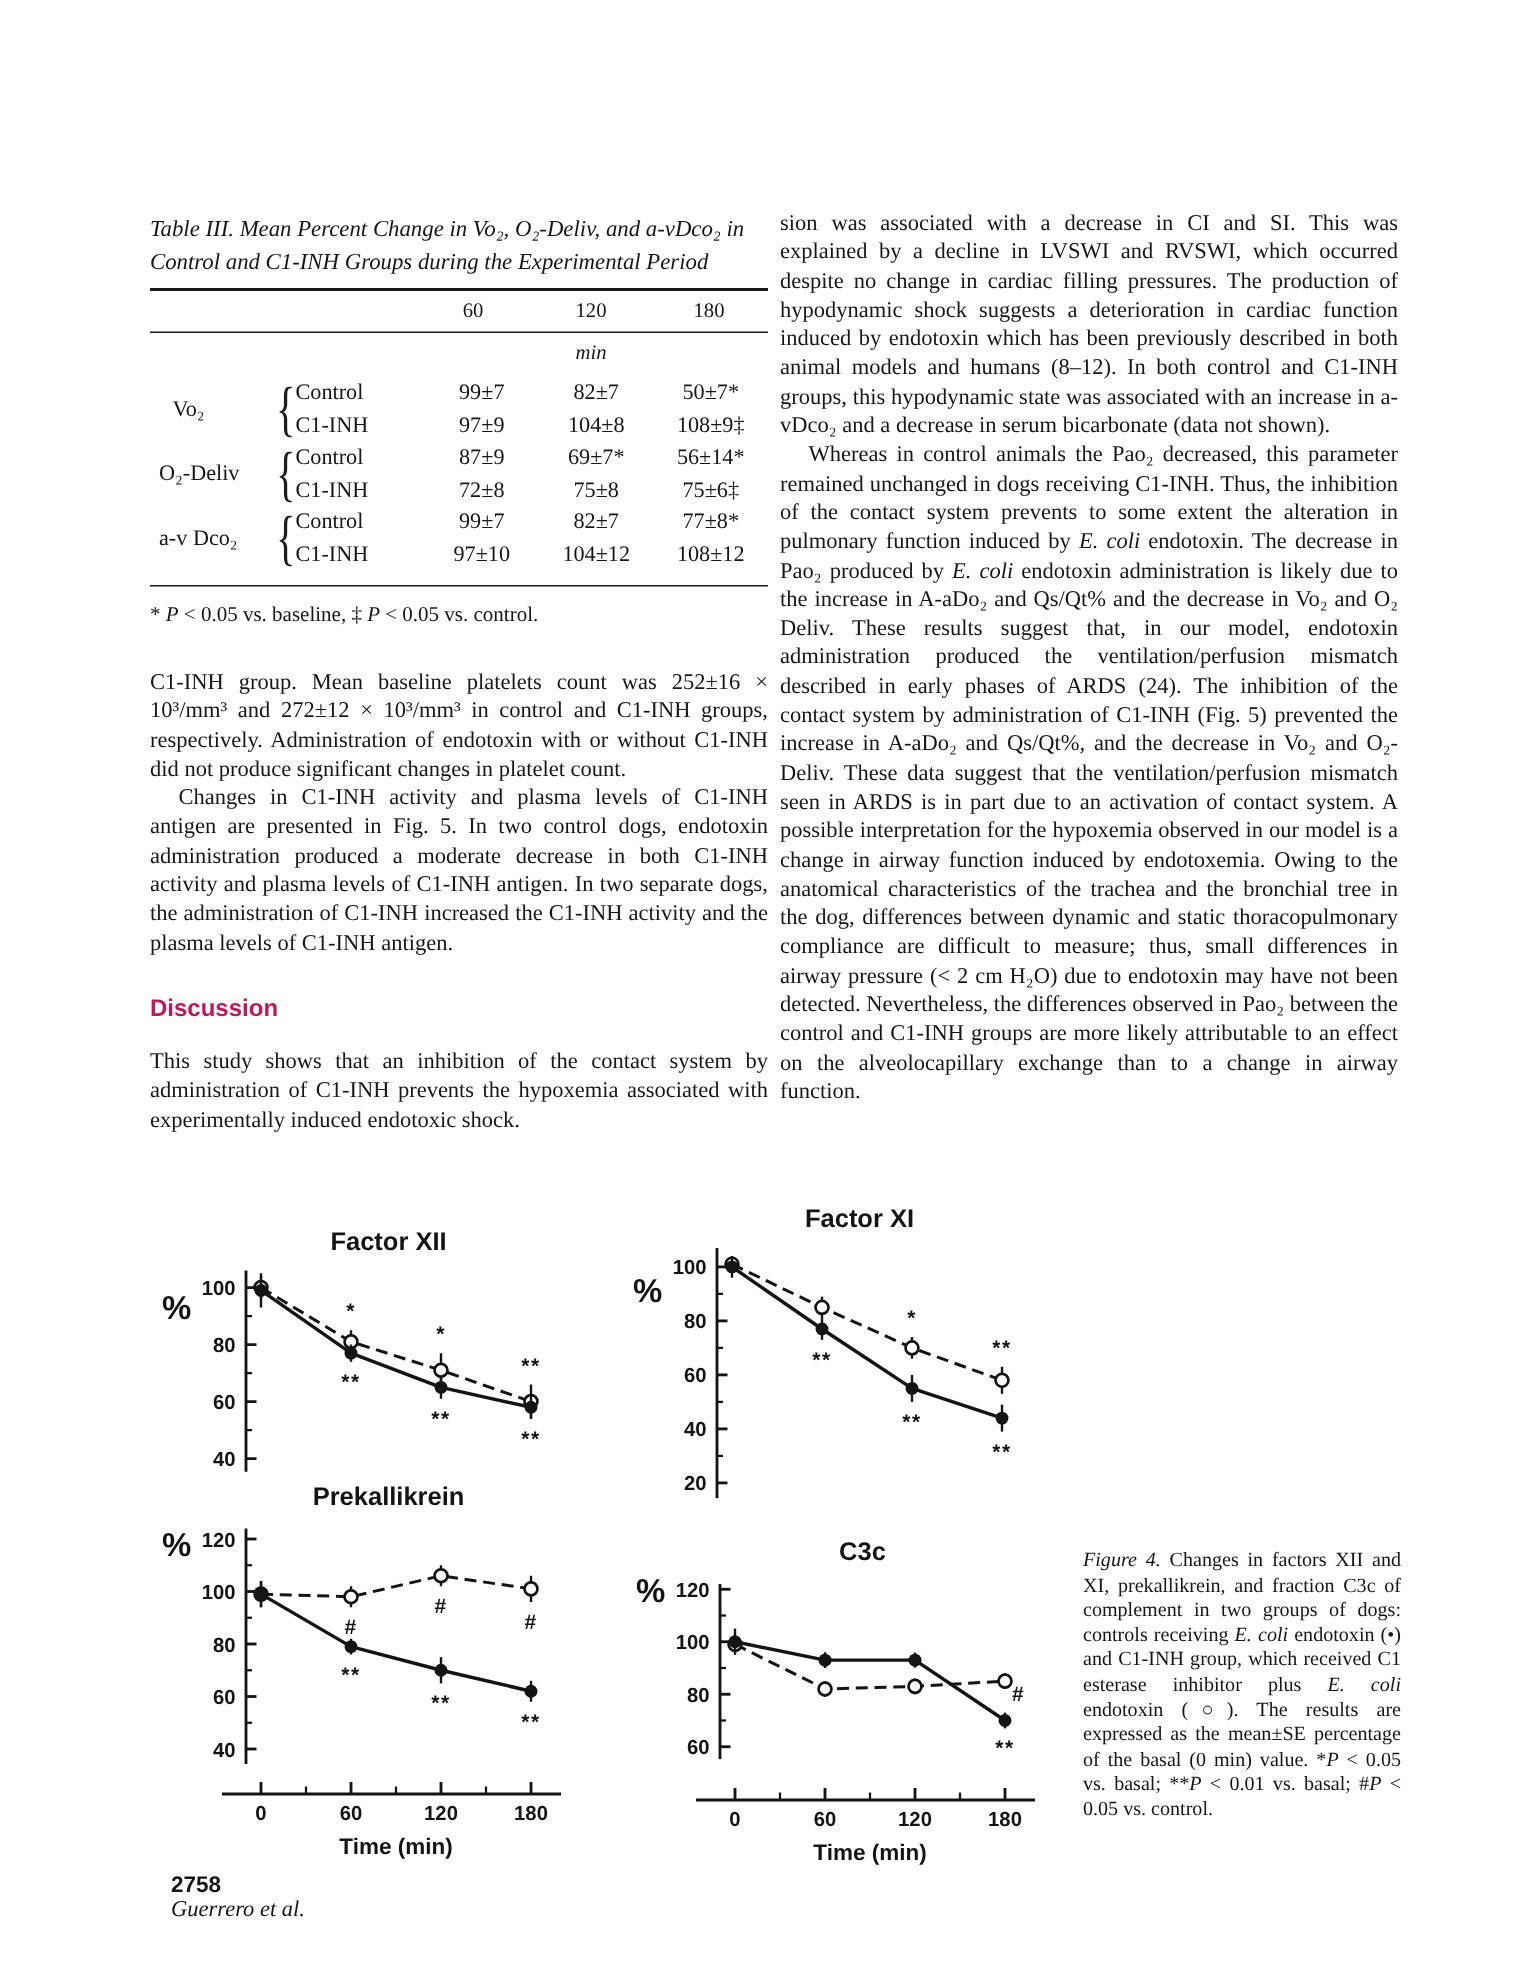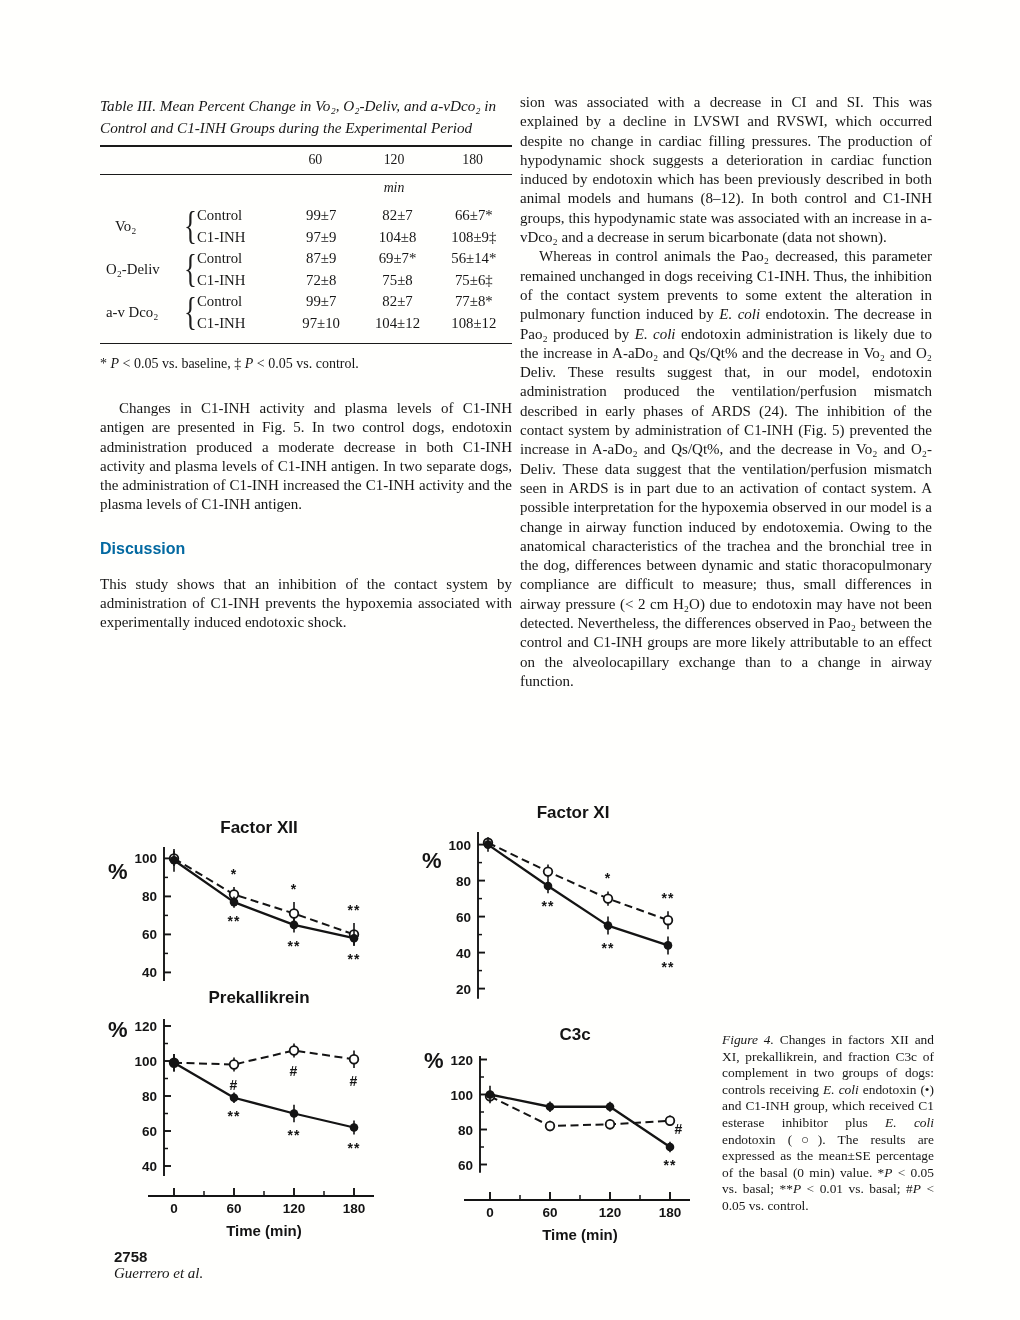--- a/index.html
+++ b/index.html
@@ -1,26 +1,26 @@
 <!DOCTYPE html>
 <html><head>
 <meta charset="utf-8">
 <style>
   html,body{margin:0;padding:0;background:#e8e8e8;}
   .page{position:relative;width:1020px;height:1320px;background:#fffffd;
         font-family:"Liberation Serif",serif;color:#161616;overflow:hidden;}
   
-  .col{position:absolute;width:412px;}
+  .col{position:absolute;width:412px;margin-top:47px;}
   .col-left{left:100px;top:95px;}
   .col-right{left:520px;top:93px;}
   p.body{font-size:15px;line-height:19.3px;text-align:justify;margin:0;}
   p.indent{text-indent:19px;}
   .para-block{margin-top:27px;}
   h2.section{font-family:"Liberation Sans",sans-serif;font-weight:700;
-             font-size:16px;margin:25px 0 17px 0;color:#0369a1;}
+             font-size:16px;margin:25px 0 17px 0;color:#be185d;}
   
   .tbl{width:412px;}
   .tbl-title{font-style:italic;font-size:15.2px;line-height:21.5px;}
   .rule-thick{border-top:2.5px solid #1a1a1a;margin-top:7px;}
   .rule-mid{border-top:1.6px solid #1a1a1a;}
   .rule-bot{border-top:1.8px solid #1a1a1a;margin-top:9px;}
   .head-row{display:flex;}
   .head-spacer{width:176px;}
   .period-zone{flex:1;text-align:center;font-size:13.8px;padding:7px 0 3px 0;
                border-bottom:1.5px solid #1a1a1a;}
@@ -101,21 +101,21 @@
           <div class="group">
             <span class="glabel">a-v Dco₂</span>
             <span class="brace">{</span>
           </div>
         </div>
         <div class="rows">
           <div class="drow">
             <span class="sub">Control</span>
             <span class="val">99±7</span>
             <span class="val">82±7</span>
-            <span class="val">66±7*</span>
+            <span class="val">50±7*</span>
           </div>
           <div class="drow">
             <span class="sub">C1-INH</span>
             <span class="val">97±9</span>
             <span class="val">104±8</span>
             <span class="val">108±9‡</span>
           </div>
           <div class="drow">
             <span class="sub">Control</span>
             <span class="val">87±9</span>
@@ -141,20 +141,21 @@
             <span class="val">108±12</span>
           </div>
         </div>
       </div>
 
       <div class="rule-bot"></div>
       <div class="footnote">* <i>P</i> &lt; 0.05 vs. baseline,  ‡ <i>P</i> &lt; 0.05 vs. control.</div>
     </div>
 
     <div class="para-block">
+      <p class="body">C1-INH group. Mean baseline platelets count was 252±16 × 10³/mm³ and 272±12 × 10³/mm³ in control and C1-INH groups, respectively. Administration of endotoxin with or without C1-INH did not produce significant changes in platelet count.</p>
       <p class="body indent">Changes in C1-INH activity and plasma levels of C1-INH antigen are presented in Fig. 5. In two control dogs, endotoxin administration produced a moderate decrease in both C1-INH activity and plasma levels of C1-INH antigen. In two separate dogs, the administration of C1-INH increased the C1-INH activity and the plasma levels of C1-INH antigen.</p>
       <h2 class="section">Discussion</h2>
       <p class="body">This study shows that an inhibition of the contact system by administration of C1-INH prevents the hypoxemia associated with experimentally induced endotoxic shock.</p>
     </div>
   </div>
 
   <div class="col col-right">
     <p class="body">sion was associated with a decrease in CI and SI. This was explained by a decline in LVSWI and RVSWI, which occurred despite no change in cardiac filling pressures. The production of hypodynamic shock suggests a deterioration in cardiac function induced by endotoxin which has been previously described in both animal models and humans (8–12). In both control and C1-INH groups, this hypodynamic state was associated with an increase in a-vDco₂ and a decrease in serum bicarbonate (data not shown).</p>
     <p class="body indent">Whereas in control animals the Pao₂ decreased, this parameter remained unchanged in dogs receiving C1-INH. Thus, the inhibition of the contact system prevents to some extent the alteration in pulmonary function induced by <i>E. coli</i> endotoxin. The decrease in Pao₂ produced by <i>E. coli</i> endotoxin administration is likely due to the increase in A-aDo₂ and Qs/Qt% and the decrease in Vo₂ and O₂ Deliv. These results suggest that, in our model, endotoxin administration produced the ventilation/perfusion mismatch described in early phases of ARDS (24). The inhibition of the contact system by administration of C1-INH (Fig. 5) prevented the increase in A-aDo₂ and Qs/Qt%, and the decrease in Vo₂ and O₂-Deliv. These data suggest that the ventilation/perfusion mismatch seen in ARDS is in part due to an activation of contact system. A possible interpretation for the hypoxemia observed in our model is a change in airway function induced by endotoxemia. Owing to the anatomical characteristics of the trachea and the bronchial tree in the dog, differences between dynamic and static thoracopulmonary compliance are difficult to measure; thus, small differences in airway pressure (&lt; 2 cm H₂O) due to endotoxin may have not been detected. Nevertheless, the differences observed in Pao₂ between the control and C1-INH groups are more likely attributable to an effect on the alveolocapillary exchange than to a change in airway function.</p>
   </div>

